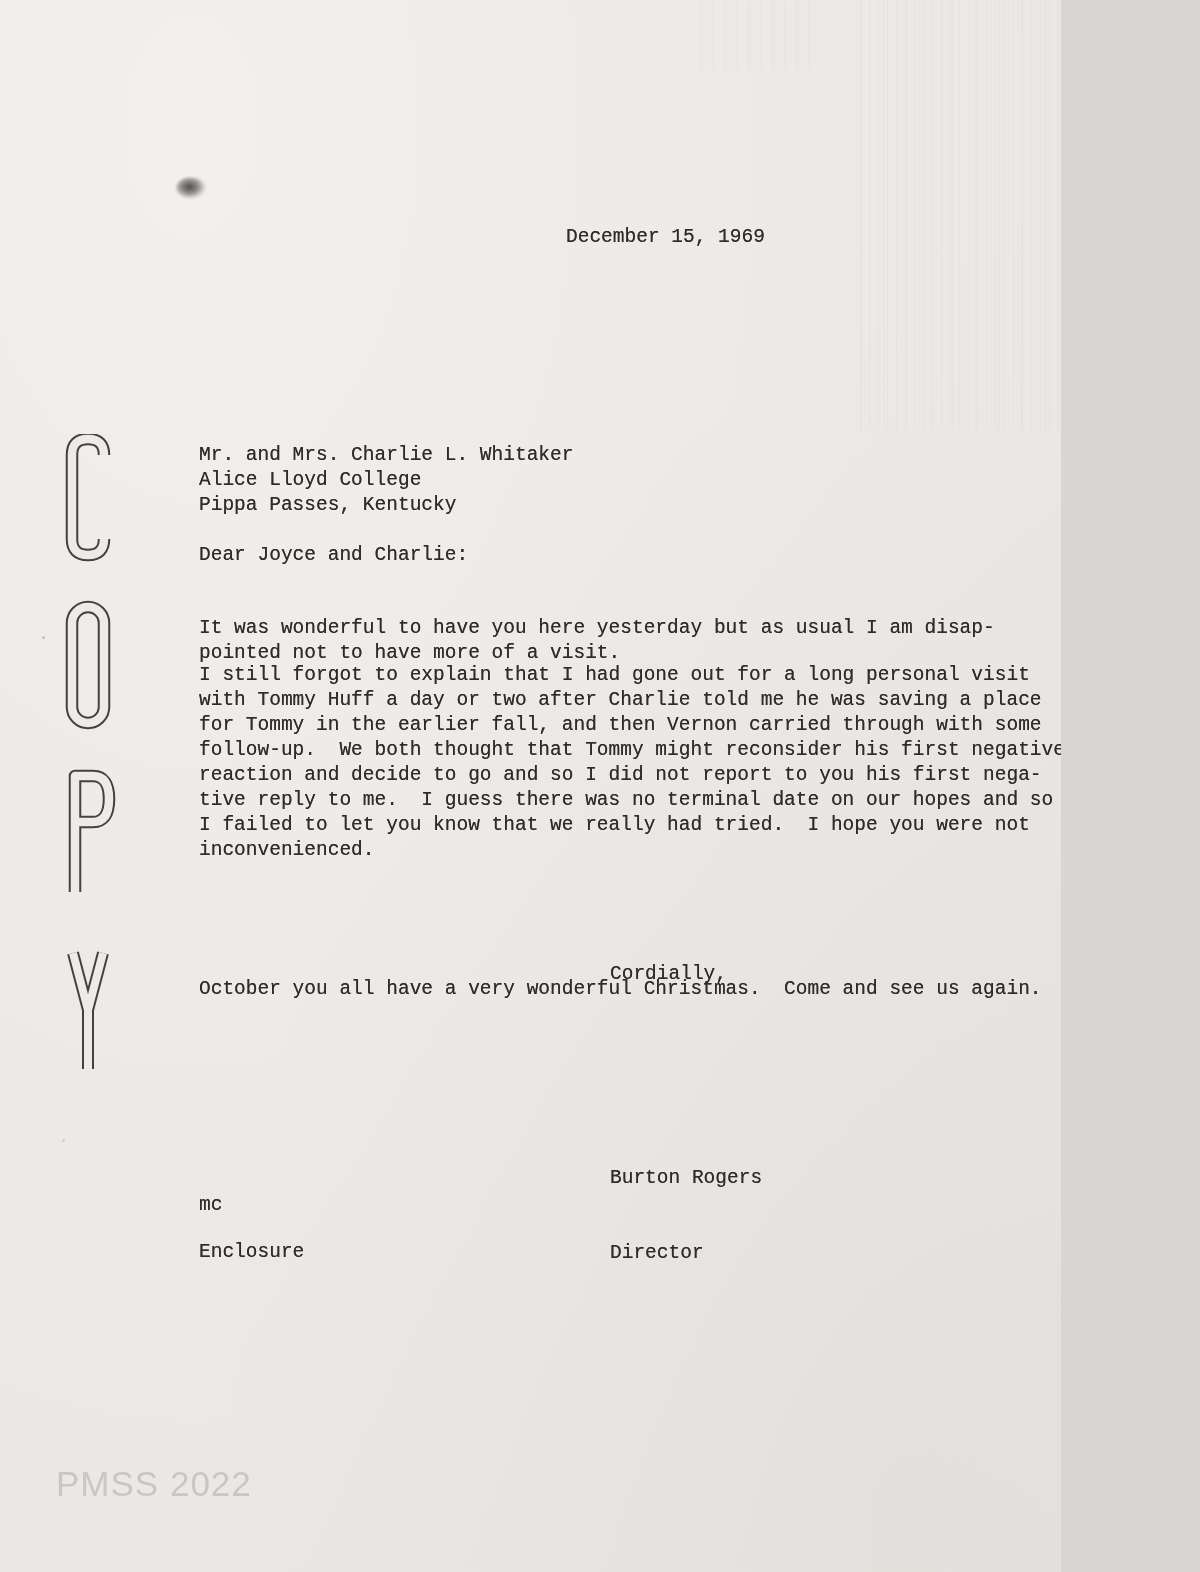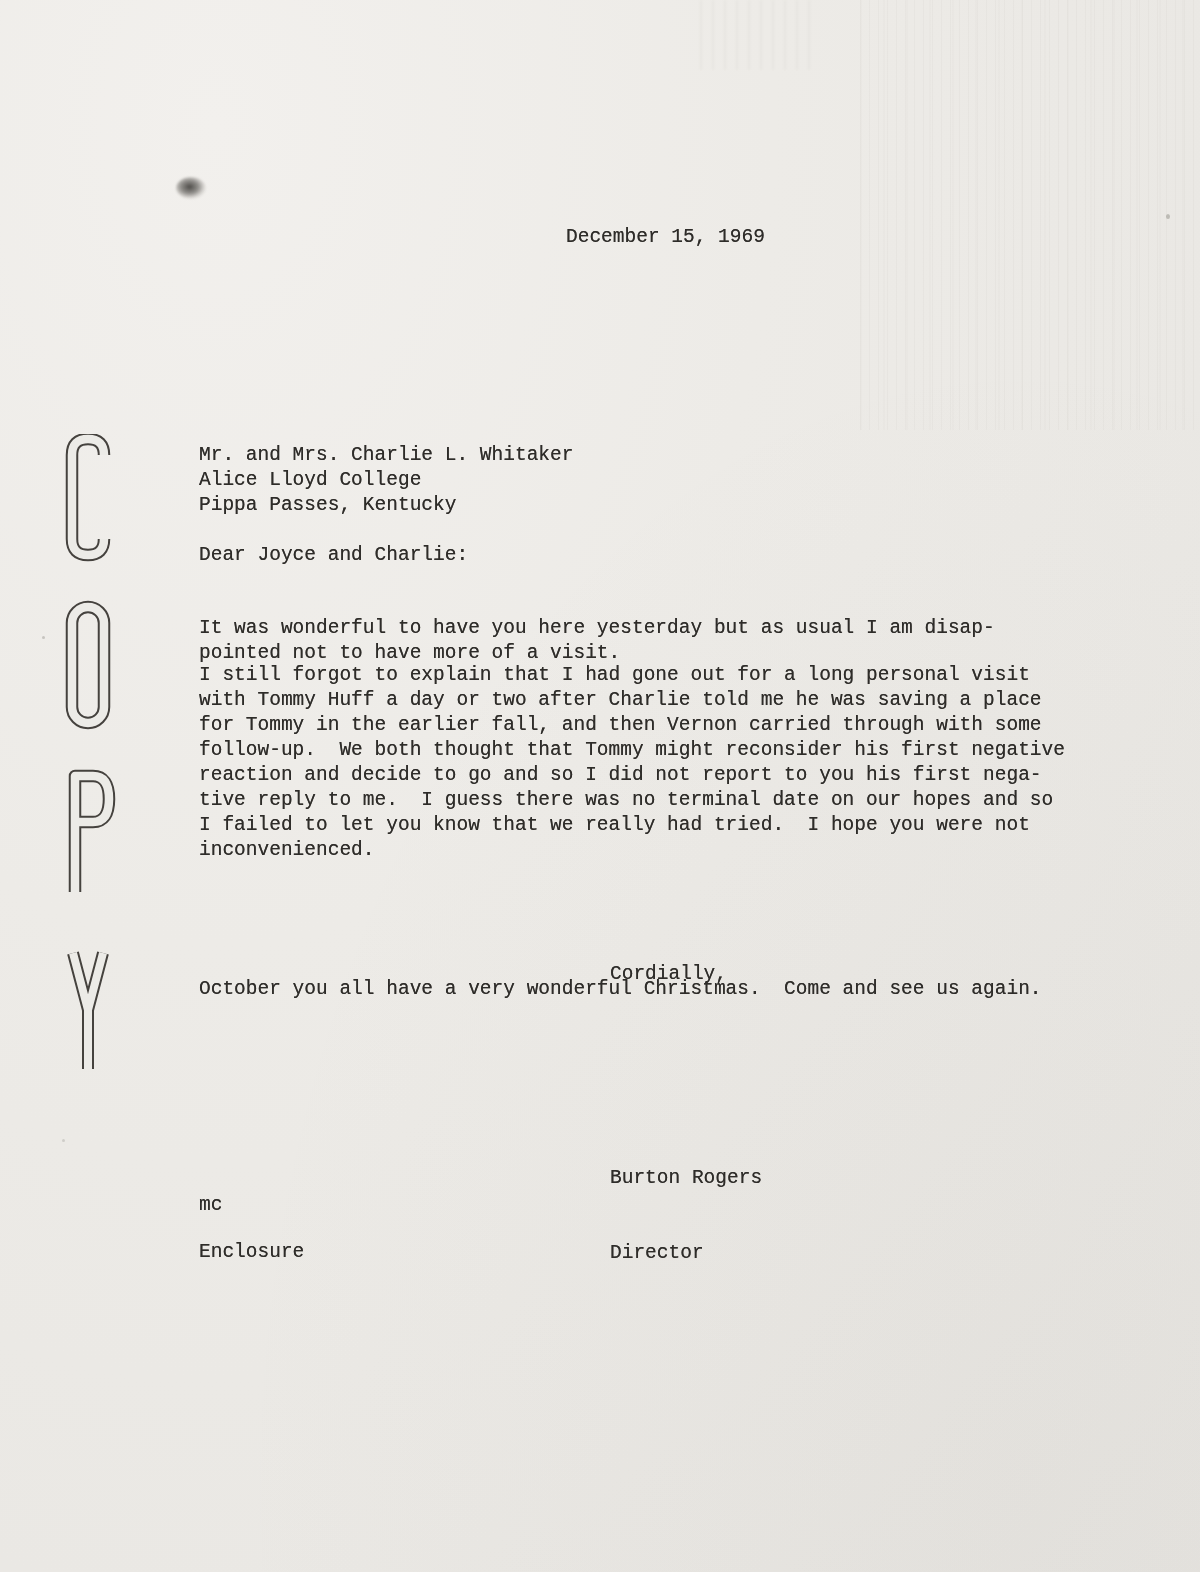--- a/index.html
+++ b/index.html
@@ -1,19 +1,19 @@
 <!DOCTYPE html>
 <html><head>
 <meta charset="utf-8">
 <style>
   html, body { margin: 0; padding: 0; background: #d8d6d2; }
 
   .page {
     position: relative;
-    width: 1200px;
+    width: 1061px;
     height: 1572px;
     overflow: hidden;
     background:
       radial-gradient(ellipse at 18% 8%, #f2f0ed 0%, #edebe7 40%, #eae8e4 72%, #e7e5e1 100%);
     font-family: "Liberation Mono", "DejaVu Sans Mono", monospace;
     color: #2e2c29;
   }
 
   
   .type {
@@ -177,14 +177,15 @@
 
   <div class="type signature">
     <div>Burton Rogers</div>
     <div>Director</div>
   </div>
 
   <div class="type initials">mc</div>
 
   <div class="type enclosure">Enclosure</div>
 
+  <div class="archive-watermark">PMSS 2022</div>
 
 </div>
 
 </body></html>

